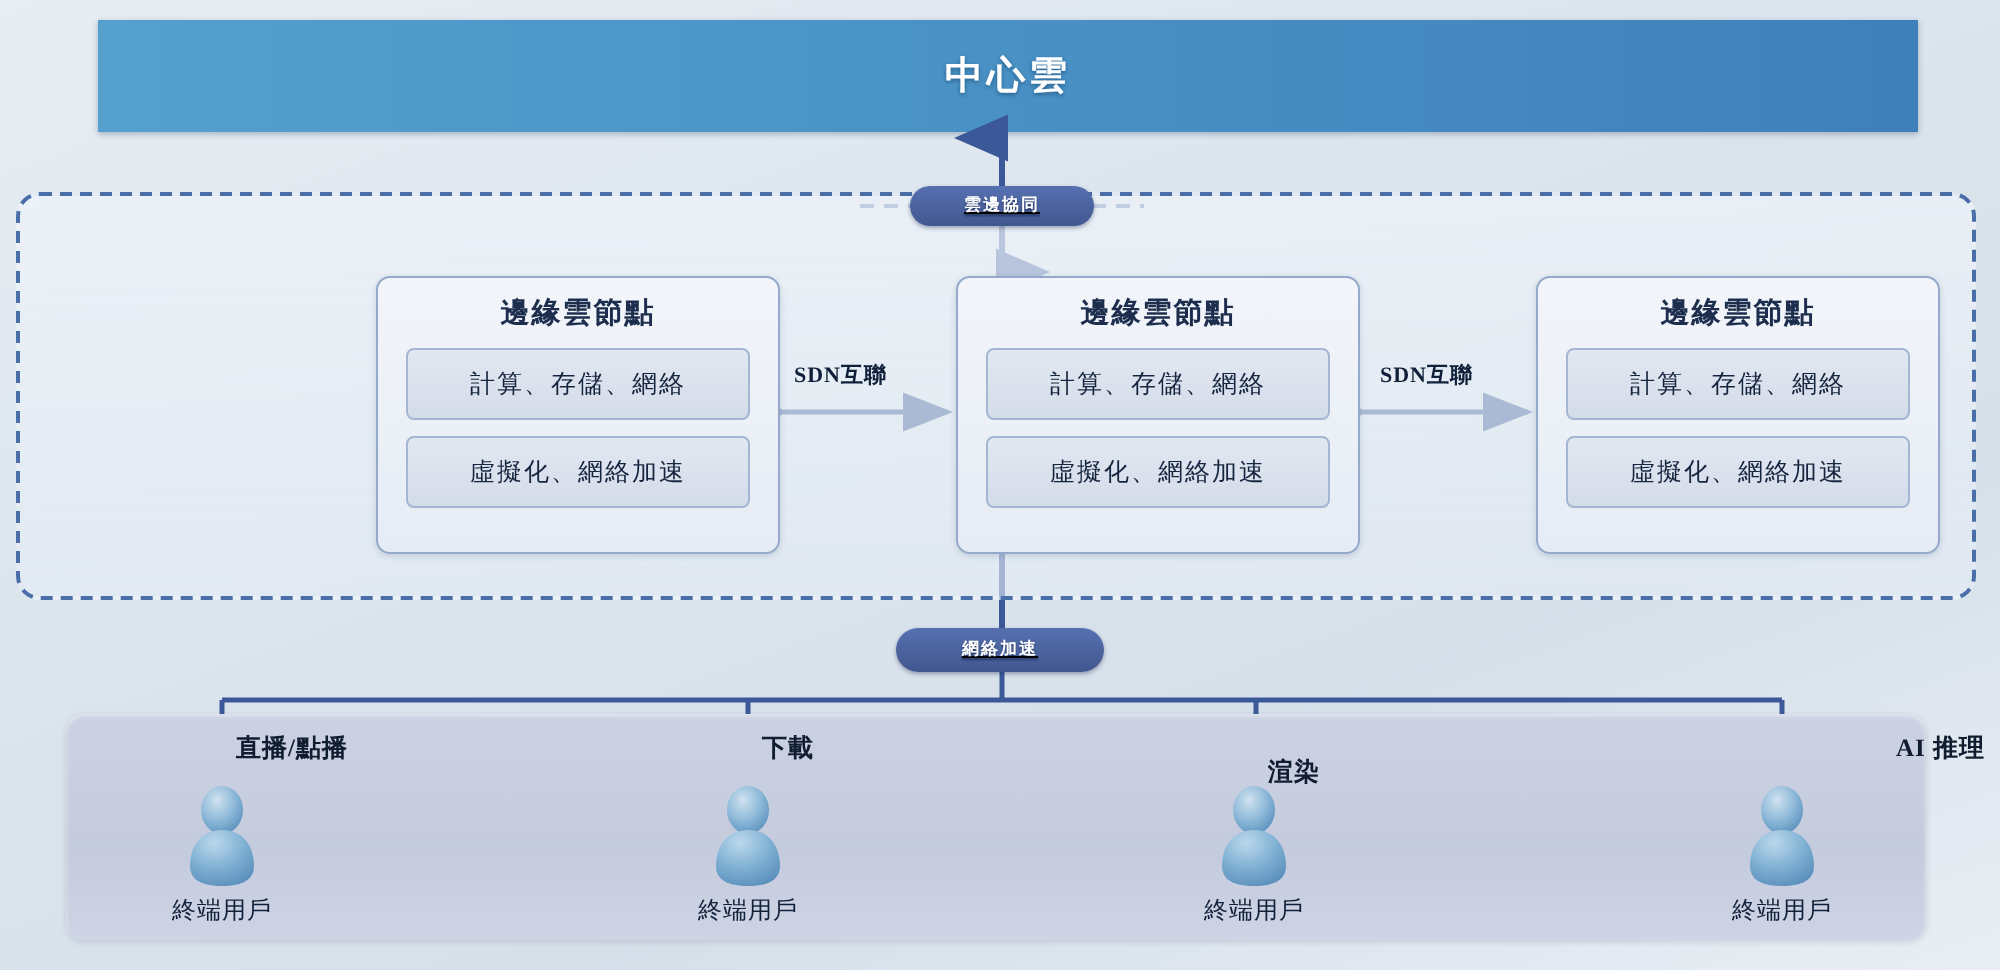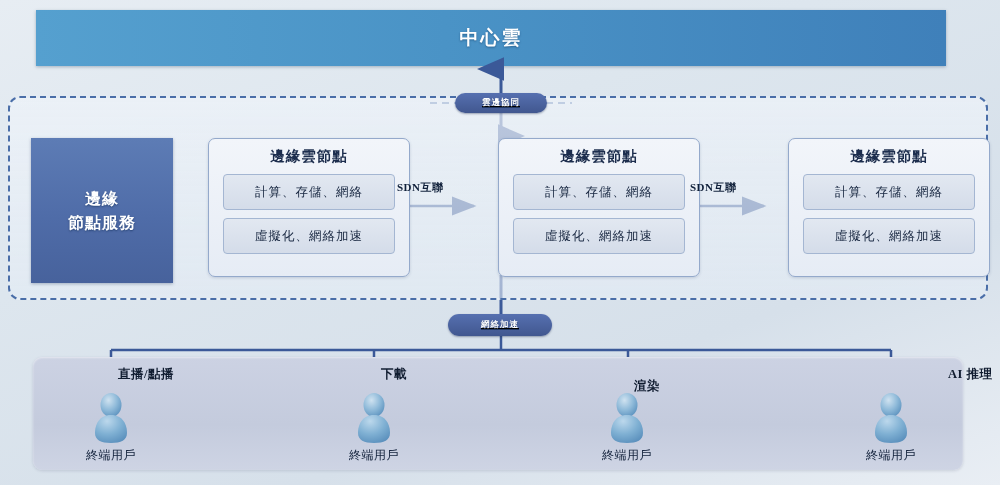--- a/index.html
+++ b/index.html
@@ -6,21 +6,21 @@
   body{
     width:1000px;height:485px;
     font-family:"Liberation Serif","DejaVu Serif",serif;
     background:linear-gradient(160deg,#e7edf3 0%,#dde6ee 35%,#d6e0ea 70%,#e9eef4 100%);
     overflow:hidden;position:relative;
   }
   #diagram{position:absolute;inset:0;}
 
   
   .banner{
-    position:absolute;left:36px;top:10px;width:910px;height:56px;
+    position:absolute;left:49px;top:10px;width:910px;height:56px;
     background:linear-gradient(90deg,#55a0cf 0%,#4a93c6 45%,#3f80ba 100%);
     box-shadow:0 1px 3px rgba(40,70,100,.35);
     display:flex;align-items:center;justify-content:center;text-align:center;
   }
   .banner-label{
     color:#fff;font-size:19px;font-weight:bold;letter-spacing:2px;
     text-shadow:0 1px 2px rgba(0,40,80,.45);
   }
 
   
@@ -48,21 +48,20 @@
     text-align:center;letter-spacing:1px;
     text-shadow:0 1px 2px rgba(0,30,70,.5);
   }
 
   
   .node-card{
     position:absolute;top:138px;width:200px;height:137px;
     background:linear-gradient(180deg,#f2f5fa 0%,#e6ecf5 100%);
     border:1px solid #94a9cb;border-radius:7px;
     box-shadow:0 1px 3px rgba(60,80,120,.2);
-    margin-left:20px;
   }
   .node-card.n1{left:188px;}
   .node-card.n2{left:478px;}
   .node-card.n3{left:768px;}
   .node-title{
     text-align:center;font-size:14.5px;font-weight:bold;color:#1c2d4d;
     margin-top:8px;letter-spacing:1px;
   }
   .node-sub{
     margin:8px 14px 0 14px;height:34px;
@@ -174,26 +173,20 @@
     <line x1="111" y1="350" x2="891" y2="350" stroke="#3b5998" stroke-width="2.5"></line>
 
     <line x1="111" y1="350" x2="111" y2="388" stroke="#3b5998" stroke-width="2.5" marker-end="url(#arrDown)"></line>
     <line x1="374" y1="350" x2="374" y2="388" stroke="#3b5998" stroke-width="2.5" marker-end="url(#arrDown)"></line>
     <line x1="628" y1="350" x2="628" y2="388" stroke="#3b5998" stroke-width="2.5" marker-end="url(#arrDown)"></line>
     <line x1="891" y1="350" x2="891" y2="388" stroke="#3b5998" stroke-width="2.5" marker-end="url(#arrDown)"></line>
   </svg>
 
   <div class="services-panel"></div>
 
-  <div class="edge-service-box">
-    <div class="edge-service-text">
-      <span>邊緣</span><br>
-      <span>節點服務</span>
-    </div>
-  </div>
 
   <div class="node-card n1">
     <div class="node-title">邊緣雲節點</div>
     <div class="node-sub">計算、存儲、網絡</div>
     <div class="node-sub">虛擬化、網絡加速</div>
   </div>
 
   <div class="node-card n2">
     <div class="node-title">邊緣雲節點</div>
     <div class="node-sub">計算、存儲、網絡</div>

